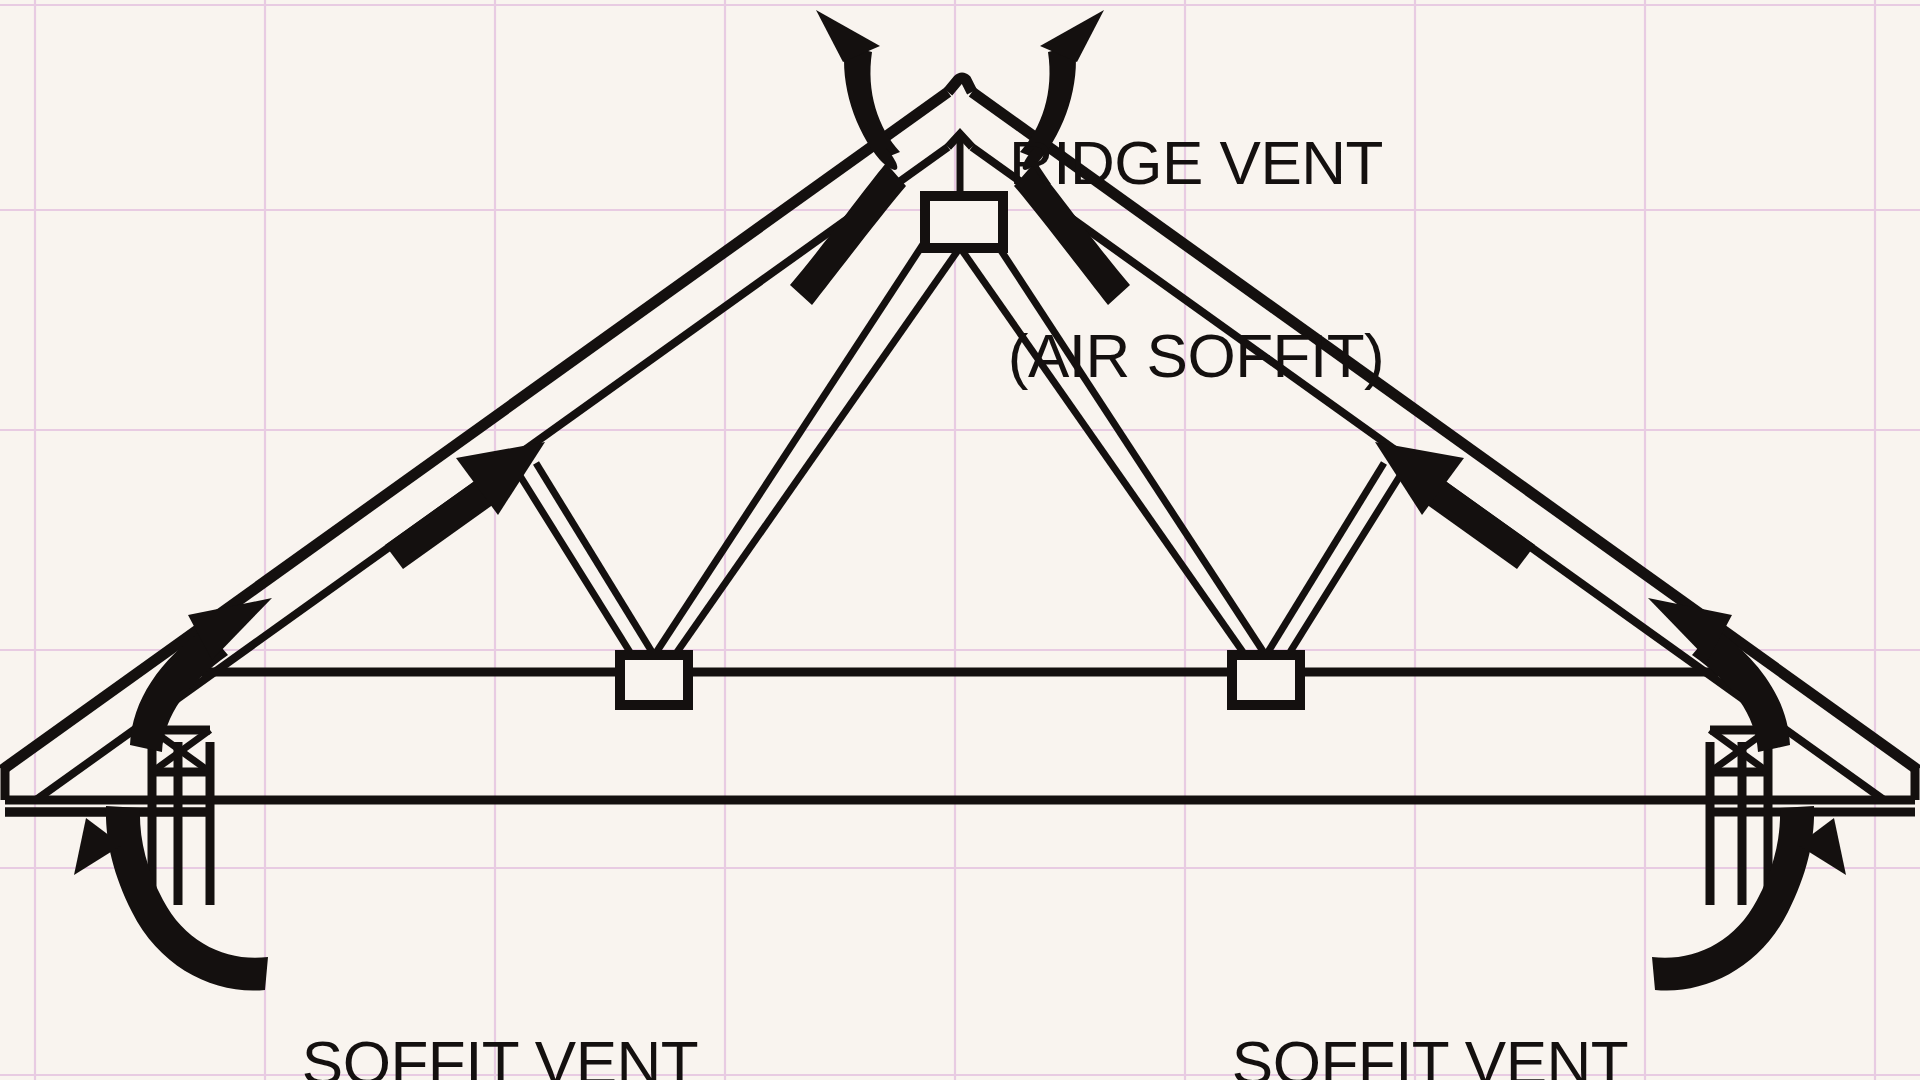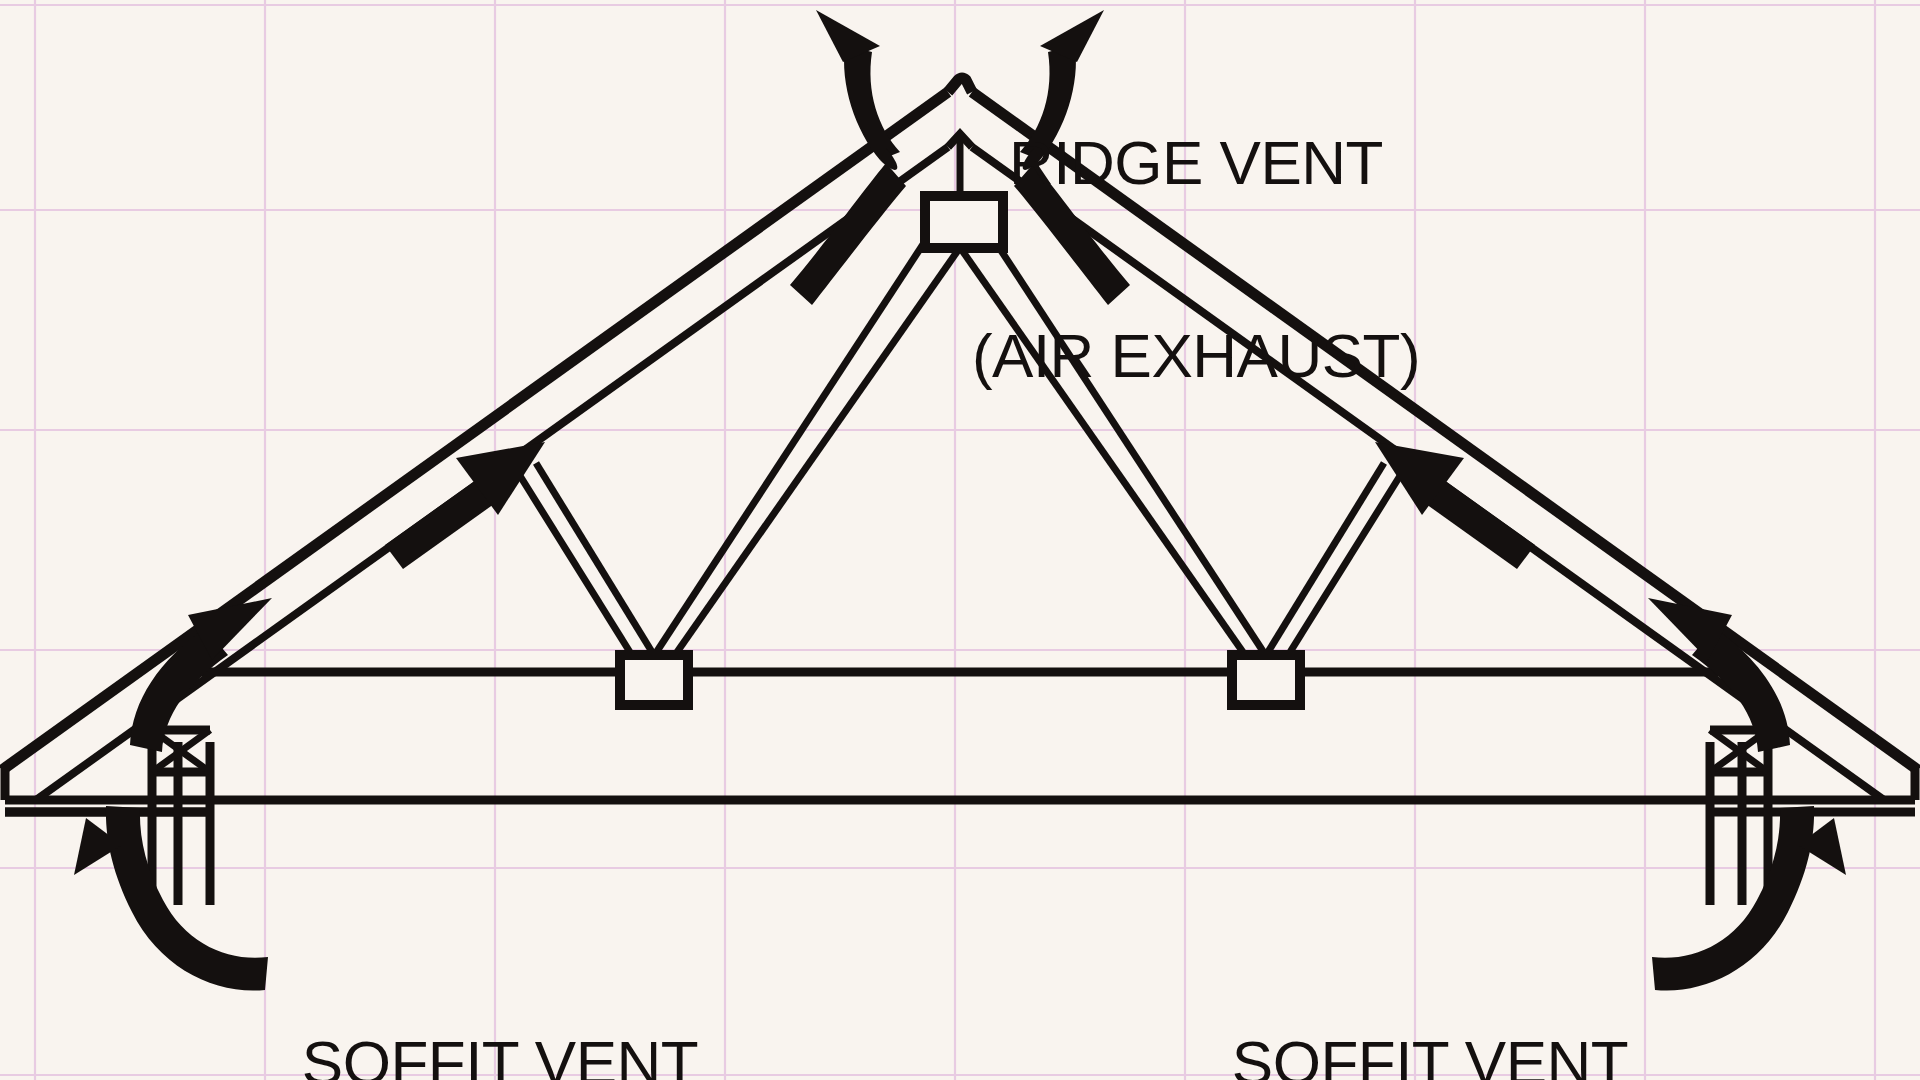--- a/index.html
+++ b/index.html
@@ -260,21 +260,21 @@
                  C 1734 944, 1692 962, 1652 957 Z"></path>
         <polygon points="1798,845 1846,875 1834,818"></polygon>
       </g>
     </g>
   </svg>
 
   <div id="labellayer">
 
     <div class="lbl" id="lbl-ridge">
       <span class="ln">RIDGE VENT</span>
-      <span class="ln">(AIR EXHAUST)</span>
+      <span class="ln">(AIR SOFFIT)</span>
     </div>
 
     <div class="lbl" id="lbl-soffit-left">
       <span class="ln">SOFFIT VENT</span>
       
     </div>
 
     <div class="lbl" id="lbl-soffit-right">
       <span class="ln">SOFFIT VENT</span>
       

